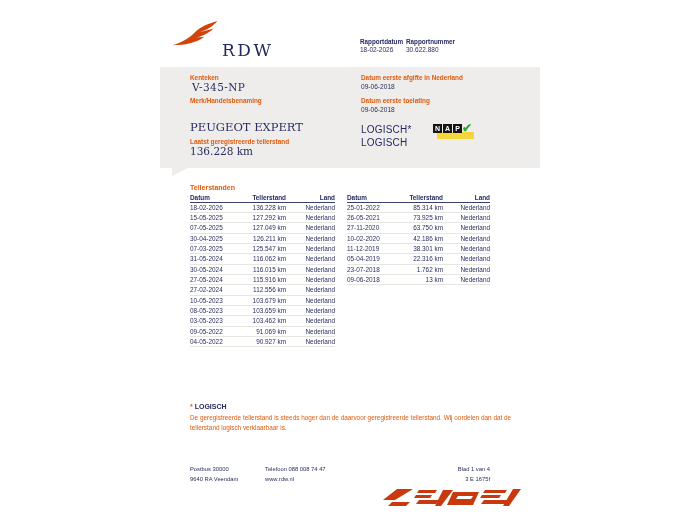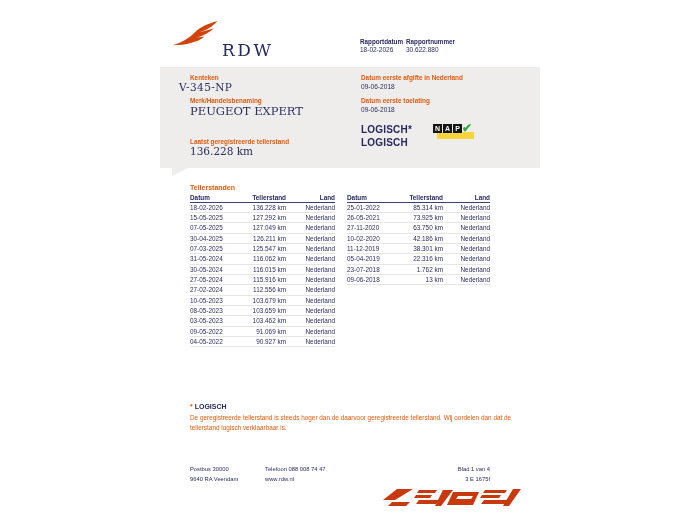--- a/index.html
+++ b/index.html
@@ -12,24 +12,24 @@
   .doc-title{font-family:"DejaVu Serif",serif;font-size:13.5px;font-weight:bold;color:#d94e0f;}
   .meta-label{font-size:6.3px;font-weight:bold;color:#26295e;}
   .meta-value{font-size:6.5px;color:#2a2e60;}
 
   
   .panel{background:#eeedeb;}
   .panel-tail{width:0;height:0;border-top:8px solid #eeedeb;border-right:16px solid transparent;}
   .olabel{font-size:6.4px;font-weight:bold;color:#e05a0c;}
   .serif-val{font-family:"DejaVu Serif",serif;color:#2a2e60;}
   .v-kenteken{font-size:10.5px;letter-spacing:0.4px;}
-  .v-merk{font-size:11.5px;}
+  .v-merk{font-size:11.5px;margin-top:16px;}
   .v-teller{font-size:10.5px;}
   .sans-val{font-size:6.6px;color:#2a2e60;}
-  .oordeel{font-size:10px;font-weight:bold;color:#26295e;line-height:12.5px;letter-spacing:0.2px;}
+  .oordeel{font-size:10px;font-weight:normal;color:#26295e;line-height:12.5px;letter-spacing:0.2px;}
 
   
   .nap{width:42px;height:16px;}
   .nap-band{position:absolute;left:4px;top:8px;width:37px;height:7px;background:#f6d43c;}
   .nap-box{position:absolute;top:0;width:9px;height:9px;background:#141414;color:#ffffff;
            font-size:7px;font-weight:bold;text-align:center;line-height:9px;}
   .nap-check{position:absolute;left:29px;top:-3px;color:#2ea836;font-size:12px;font-weight:bold;}
 
   
   .tbl-title{font-size:7px;font-weight:bold;color:#e05a0c;}
@@ -66,21 +66,21 @@
 
   <div class="abs meta-label" style="left:360px;top:38px;">Rapportdatum</div>
   <div class="abs meta-value" style="left:360px;top:46px;">18-02-2026</div>
   <div class="abs meta-label" style="left:406px;top:38px;">Rapportnummer</div>
   <div class="abs meta-value" style="left:406px;top:46px;">30.622.880</div>
 
   <div class="abs panel" style="left:160px;top:67px;width:380px;height:101px;"></div>
   <div class="abs panel-tail" style="left:172px;top:168px;"></div>
 
   <div class="abs olabel" style="left:190px;top:74px;">Kenteken</div>
-  <div class="abs serif-val v-kenteken" style="left:179px;top:81px;">V-345-NP</div>
+  <div class="abs serif-val v-kenteken" style="left:192px;top:81px;">V-345-NP</div>
 
   <div class="abs olabel" style="left:190px;top:97px;">Merk/Handelsbenaming</div>
   <div class="abs serif-val v-merk" style="left:190px;top:104px;">PEUGEOT EXPERT</div>
 
   <div class="abs olabel" style="left:190px;top:138px;">Laatst geregistreerde tellerstand</div>
   <div class="abs serif-val v-teller" style="left:190px;top:145px;">136.228 km</div>
 
   <div class="abs olabel" style="left:361px;top:74px;">Datum eerste afgifte in Nederland</div>
   <div class="abs sans-val" style="left:361px;top:83px;">09-06-2018</div>
 

